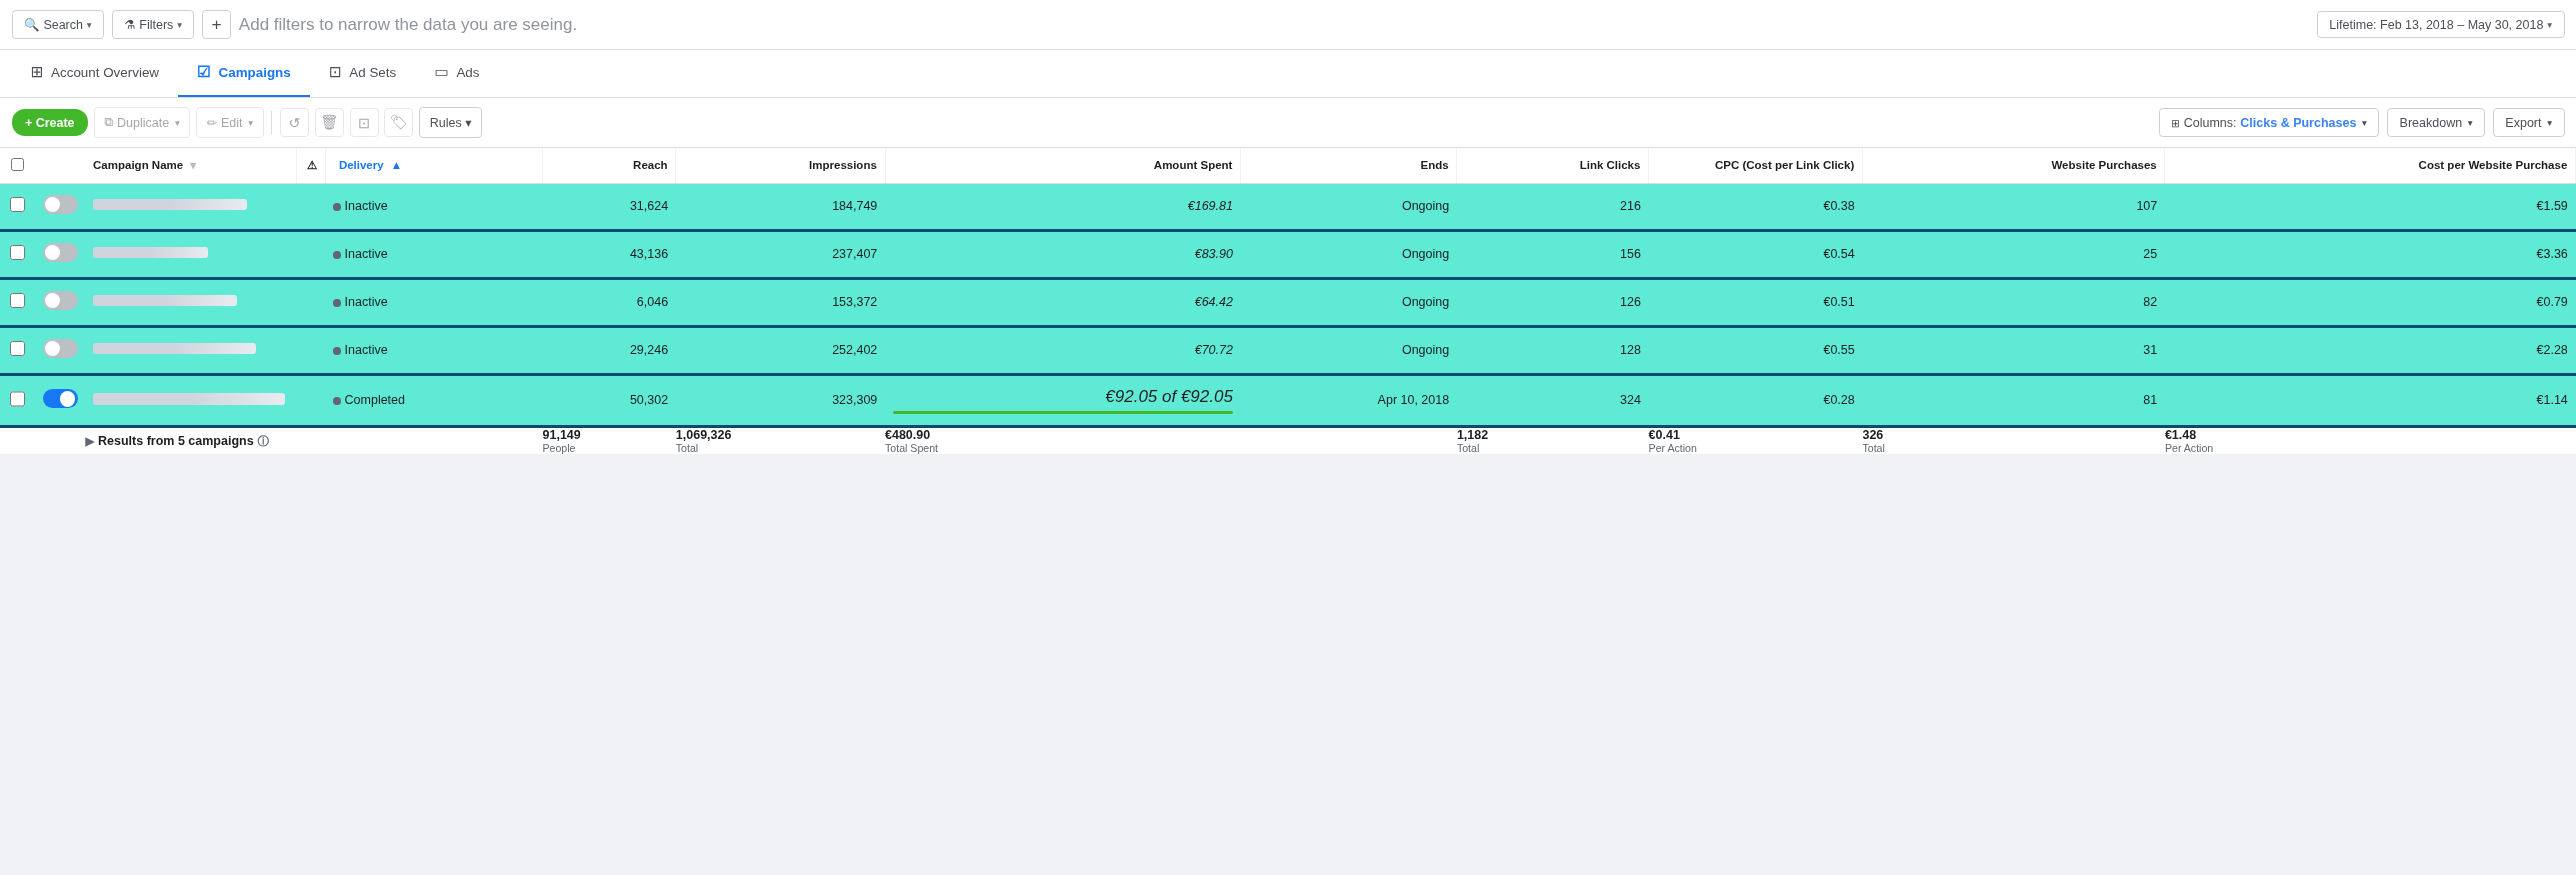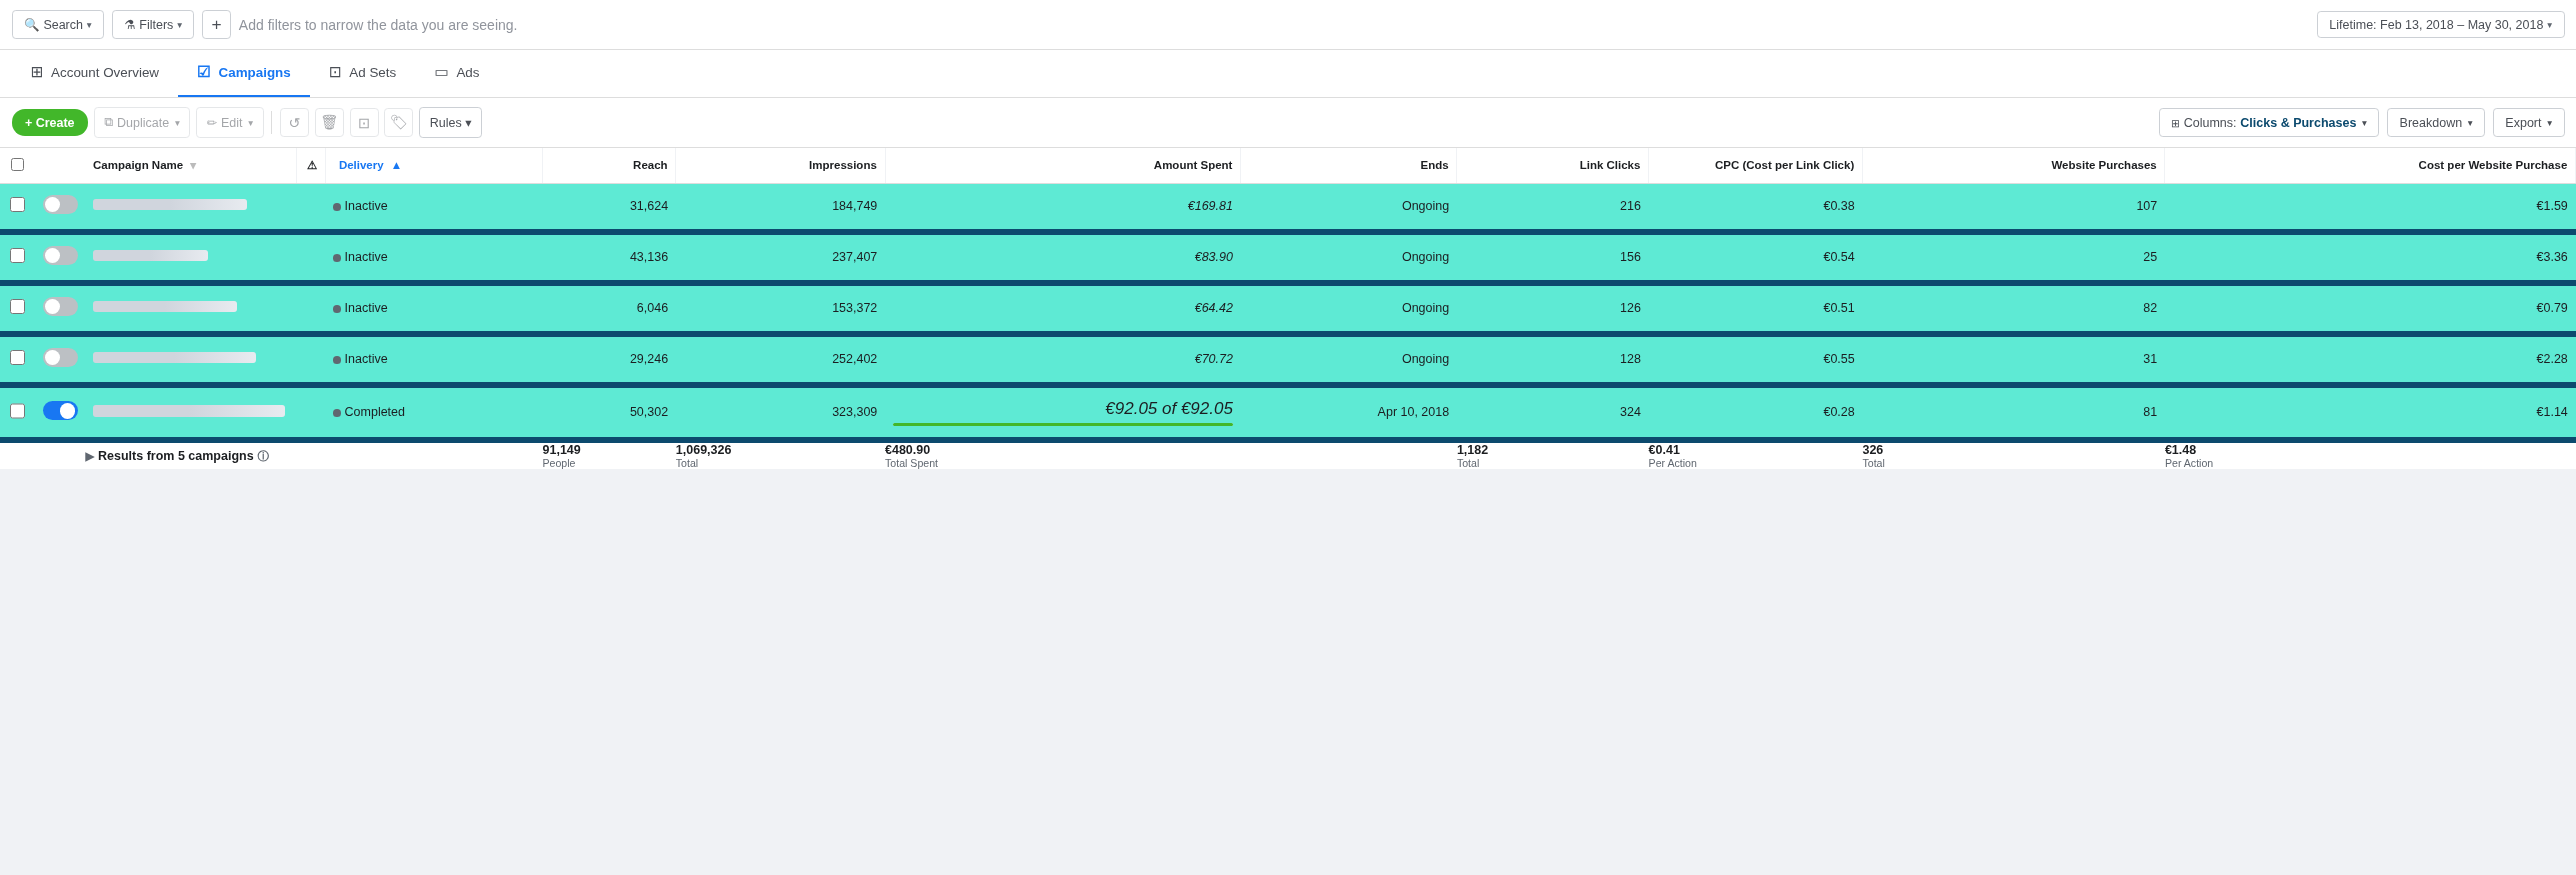--- a/index.html
+++ b/index.html
@@ -14,21 +14,21 @@
       display: flex; align-items: center; gap: 3.8px; padding: 5.8px 11.5px;
       border: 1px solid #ccd0d5; border-radius: 3.8px; background: #fff;
       cursor: pointer; font-size: 12.5px; color: #4b4f56;
     }
     .filter-add-btn {
       width: 29px; height: 29px; border: 1px solid #ccd0d5; border-radius: 3.8px;
       background: #fff; cursor: pointer; font-size: 17.3px; color: #4b4f56;
       display: flex; align-items: center; justify-content: center;
     }
     .filter-hint {
-      color: #90949c; font-size: 14px; flex: 1;
+      color: #90949c; font-size: 17px; flex: 1;
     }
     .date-range-btn {
       display: flex; align-items: center; gap: 3.8px; padding: 5.8px 11.5px;
       border: 1px solid #ccd0d5; border-radius: 3.8px; background: #fff;
       cursor: pointer; font-size: 12.5px; color: #4b4f56; margin-left: auto;
     }
 
     
     .nav-tabs {
       display: flex; background: #fff; border-bottom: 1px solid #ddd;
@@ -64,36 +64,36 @@
     }
     .btn-icon.disabled { opacity: 0.5; }
     .toolbar-right {
       margin-left: auto; display: flex; gap: 7.7px; align-items: center;
     }
     .btn-columns {
       display: flex; align-items: center; gap: 3.8px; padding: 6.7px 11.5px;
       border: 1px solid #ccd0d5; border-radius: 3.8px; background: #fff;
       cursor: pointer; font-size: 12.5px; color: #4b4f56;
     }
-    .btn-columns strong { color: #0c4a6e; }
+    .btn-columns strong { color: #3b82f6; }
 
     
     .table-wrap { background: #5eead4; overflow-x: auto; }
     table { width: 100%; border-collapse: collapse; font-size: 12.5px; }
     thead th {
       padding: 9.6px 7.7px; text-align: right; border-bottom: 1px solid #ddd;
       font-weight: 600; color: #1c1e21; white-space: nowrap; background: #fff;
       border-right: 1px solid #f0f2f5; font-size: 11.5px;
     }
     thead th:first-child, thead th:nth-child(2) { text-align: left; border-right: none; }
     thead th.delivery-col { color: #1877f2; text-align: left; padding-left: 13px; }
     thead th .sort-arrow { color: #1877f2; margin-left: 3.8px; }
     thead th .sort-arrow-inactive { color: #bbb; margin-left: 3.8px; }
 
-    tbody tr { border-bottom: 6px solid #0c4a6e; }
+    tbody tr { border-bottom: 3px solid #0c4a6e; }
     tbody td { padding: 11.5px 7.7px; text-align: right; vertical-align: middle; color: #1c1e21; }
     tbody td:first-child { text-align: center; }
     tbody td:nth-child(2) { text-align: center; width: 48px; }
     tbody td.campaign-name-cell { text-align: left; max-width: 211px; }
     tbody td.delivery-cell { text-align: left; }
 
     
     .toggle {
       width: 35px; height: 19px; border-radius: 9.6px; position: relative;
       cursor: pointer; display: inline-block;

